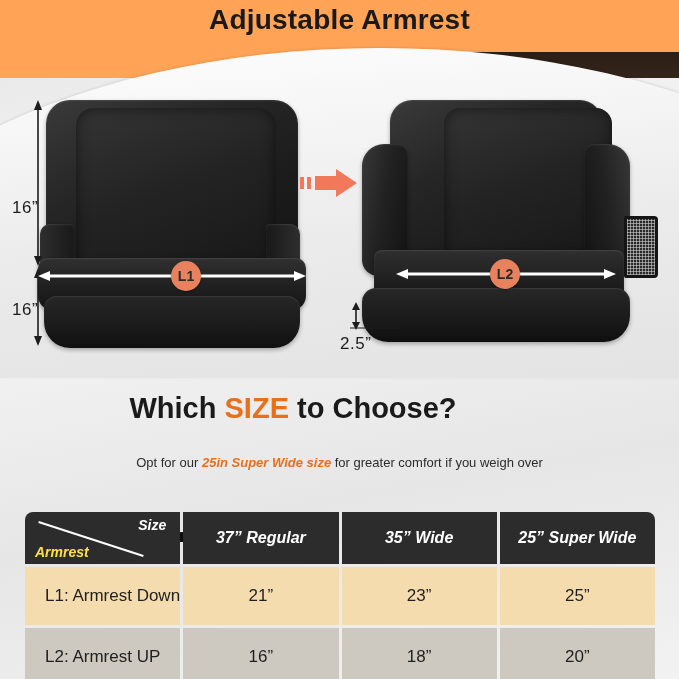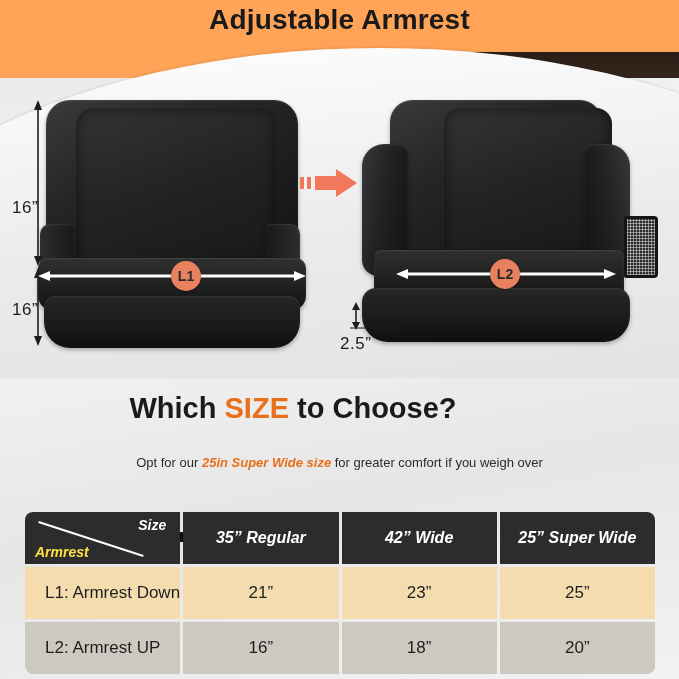--- a/index.html
+++ b/index.html
@@ -263,21 +263,21 @@
     font-size: 14px; font-weight: bold; font-style: italic; color: #fff;
   }
   .corner-armrest {
     position: absolute; left: 10px; bottom: 4px;
     font-size: 14px; font-weight: bold; font-style: italic; color: #fde047;
   }
   .corner-slash {
     position: absolute; left: 0; top: 0; width: 100%; height: 100%;
   }
   .size-table td {
-    height: 52px;
+    height: 58px;
     text-align: center;
     font-size: 17px;
     color: #1f1f1f;
     padding: 0;
   }
   .row-l1 td { background: #f5dcae; }
   .row-l2 td { background: #cdc8c0; }
   .row-l1 td:first-child, .row-l2 td:first-child {
     text-align: left;
     padding-left: 20px;
@@ -378,22 +378,22 @@
       <tr>
         <th>
           <div class="corner-cell">
             <svg class="corner-slash" viewBox="0 0 160 52" preserveAspectRatio="none">
               <line x1="14" y1="10" x2="122" y2="44" stroke="#ffffff" stroke-width="2"></line>
             </svg>
             <span class="corner-size">Size</span>
             <span class="corner-armrest">Armrest</span>
           </div>
         </th>
-        <th>35” Regular</th>
-        <th>42”  Wide</th>
+        <th>37” Regular</th>
+        <th>35”  Wide</th>
         <th>25” Super Wide</th>
       </tr>
     </thead>
     <tbody>
       <tr class="row-l1">
         <td>L1: Armrest Down</td>
         <td>21”</td>
         <td>23”</td>
         <td>25”</td>
       </tr>

